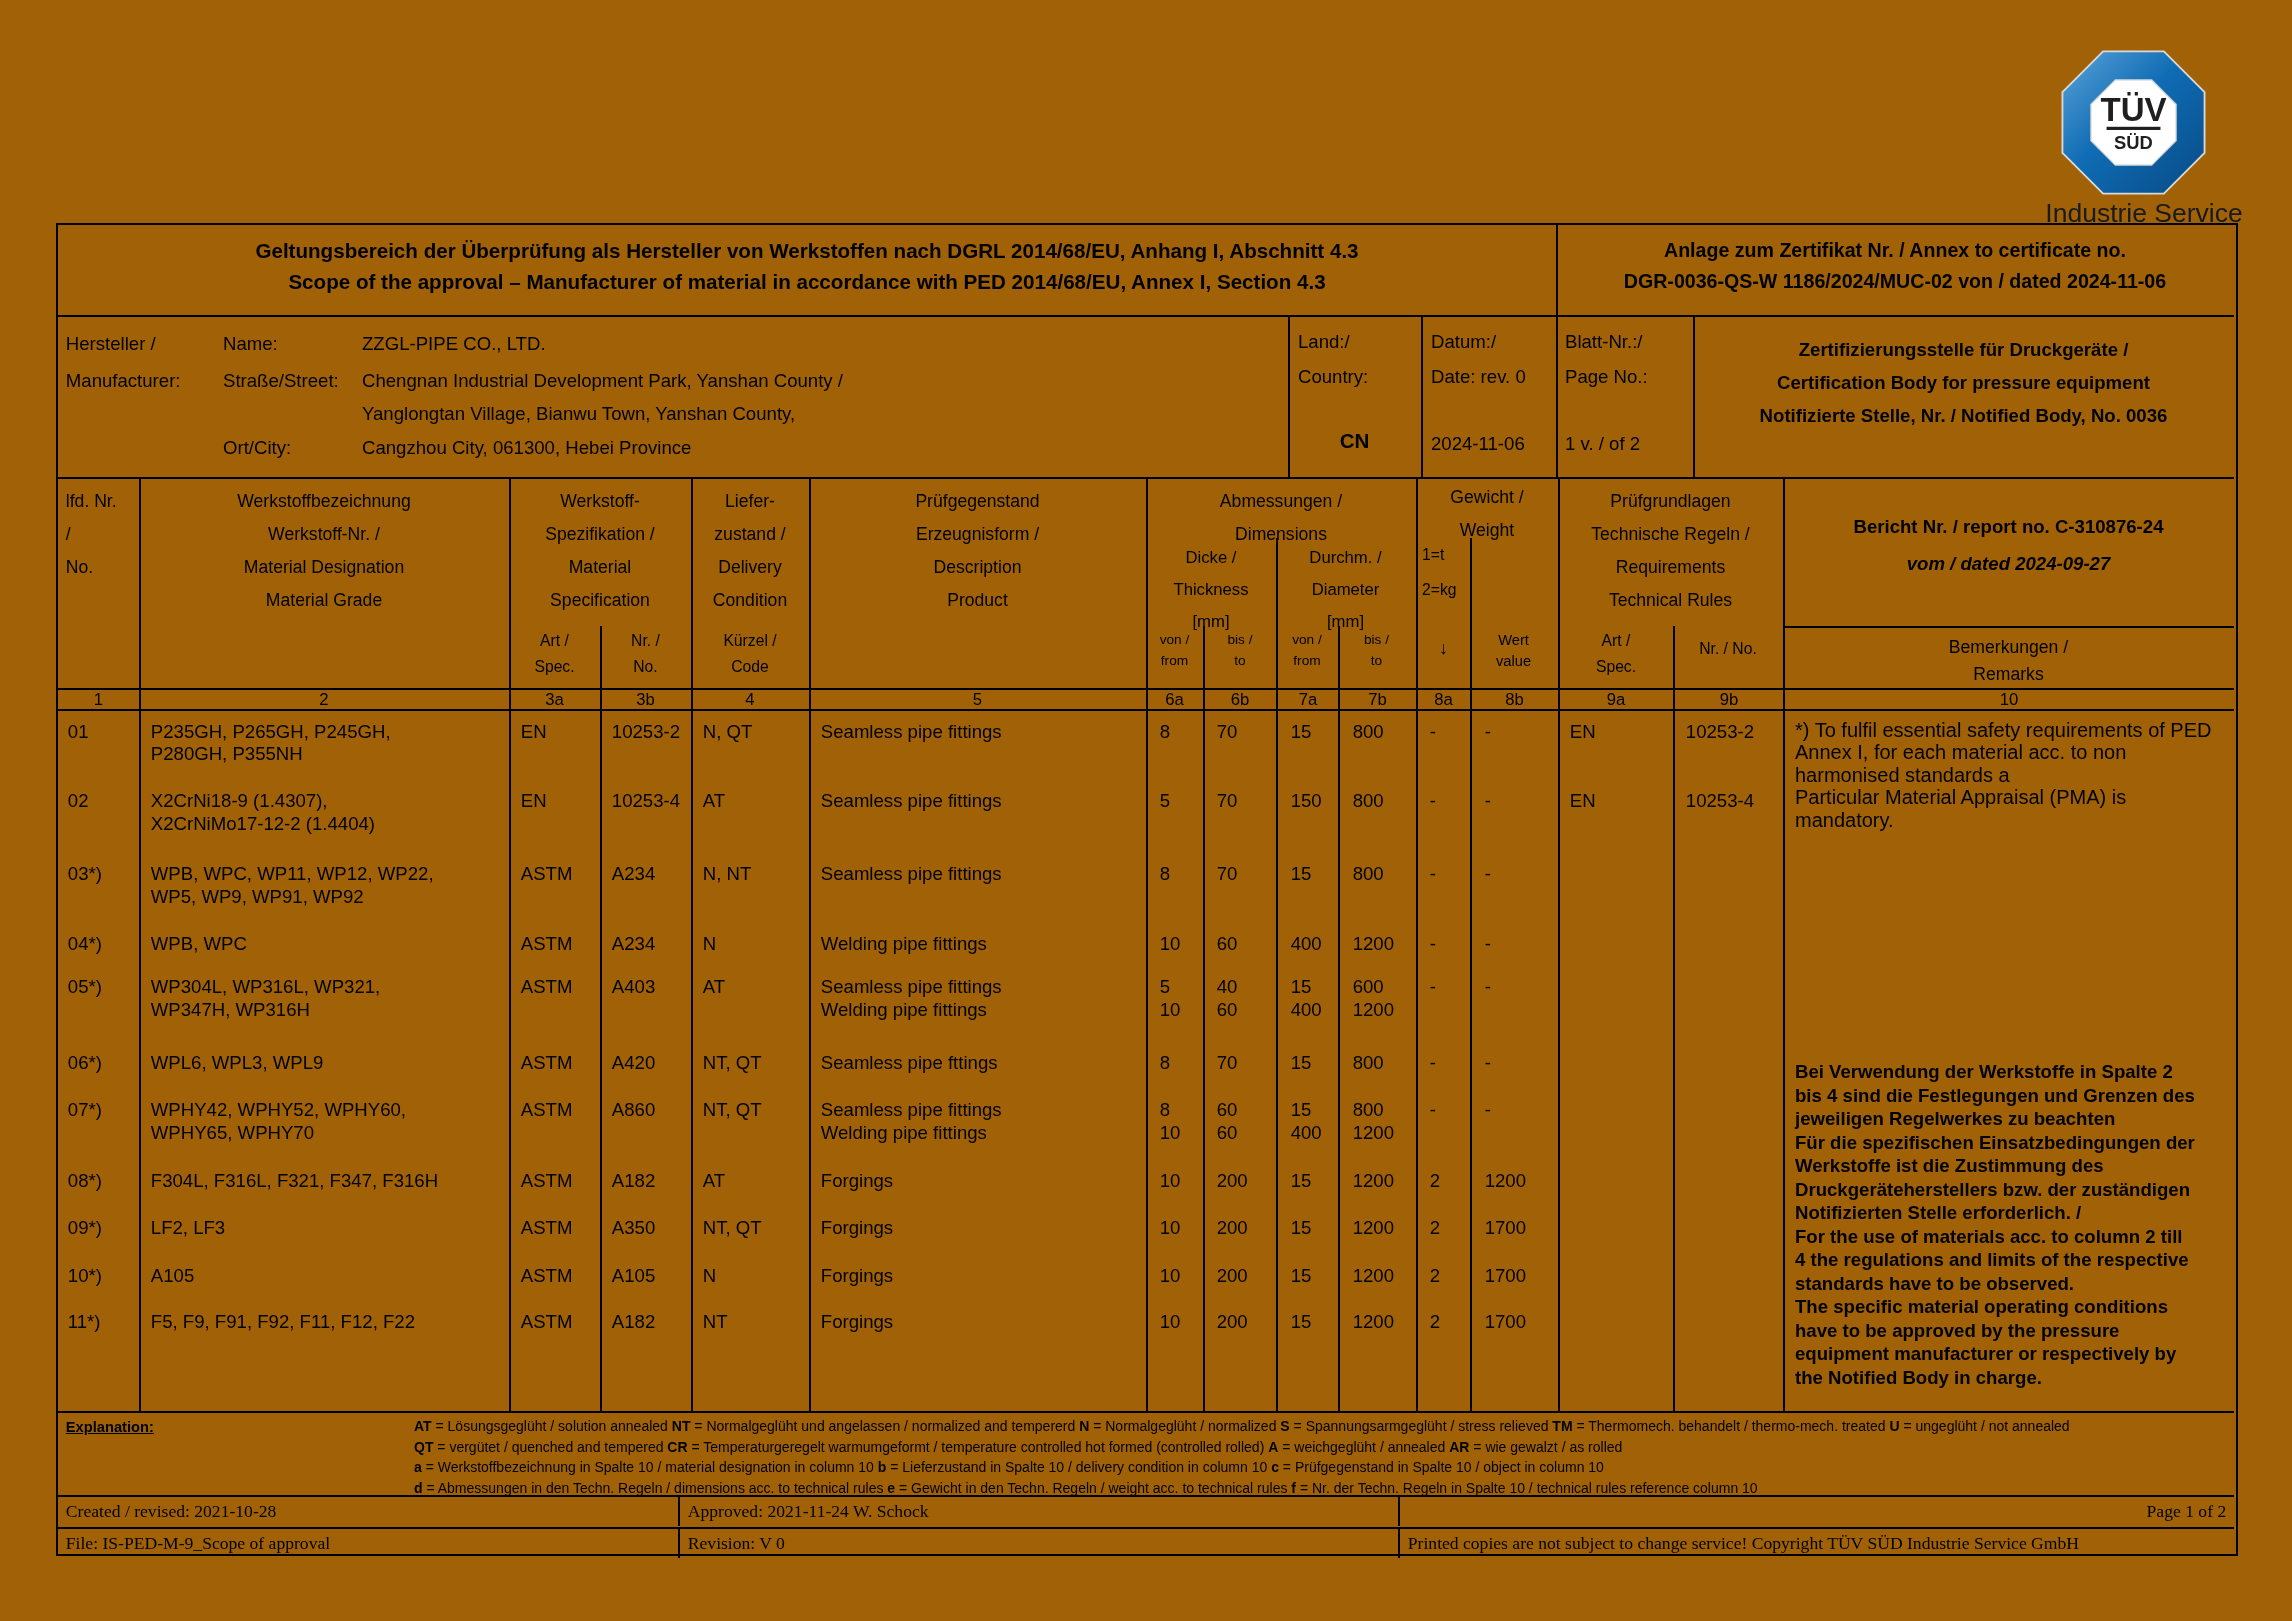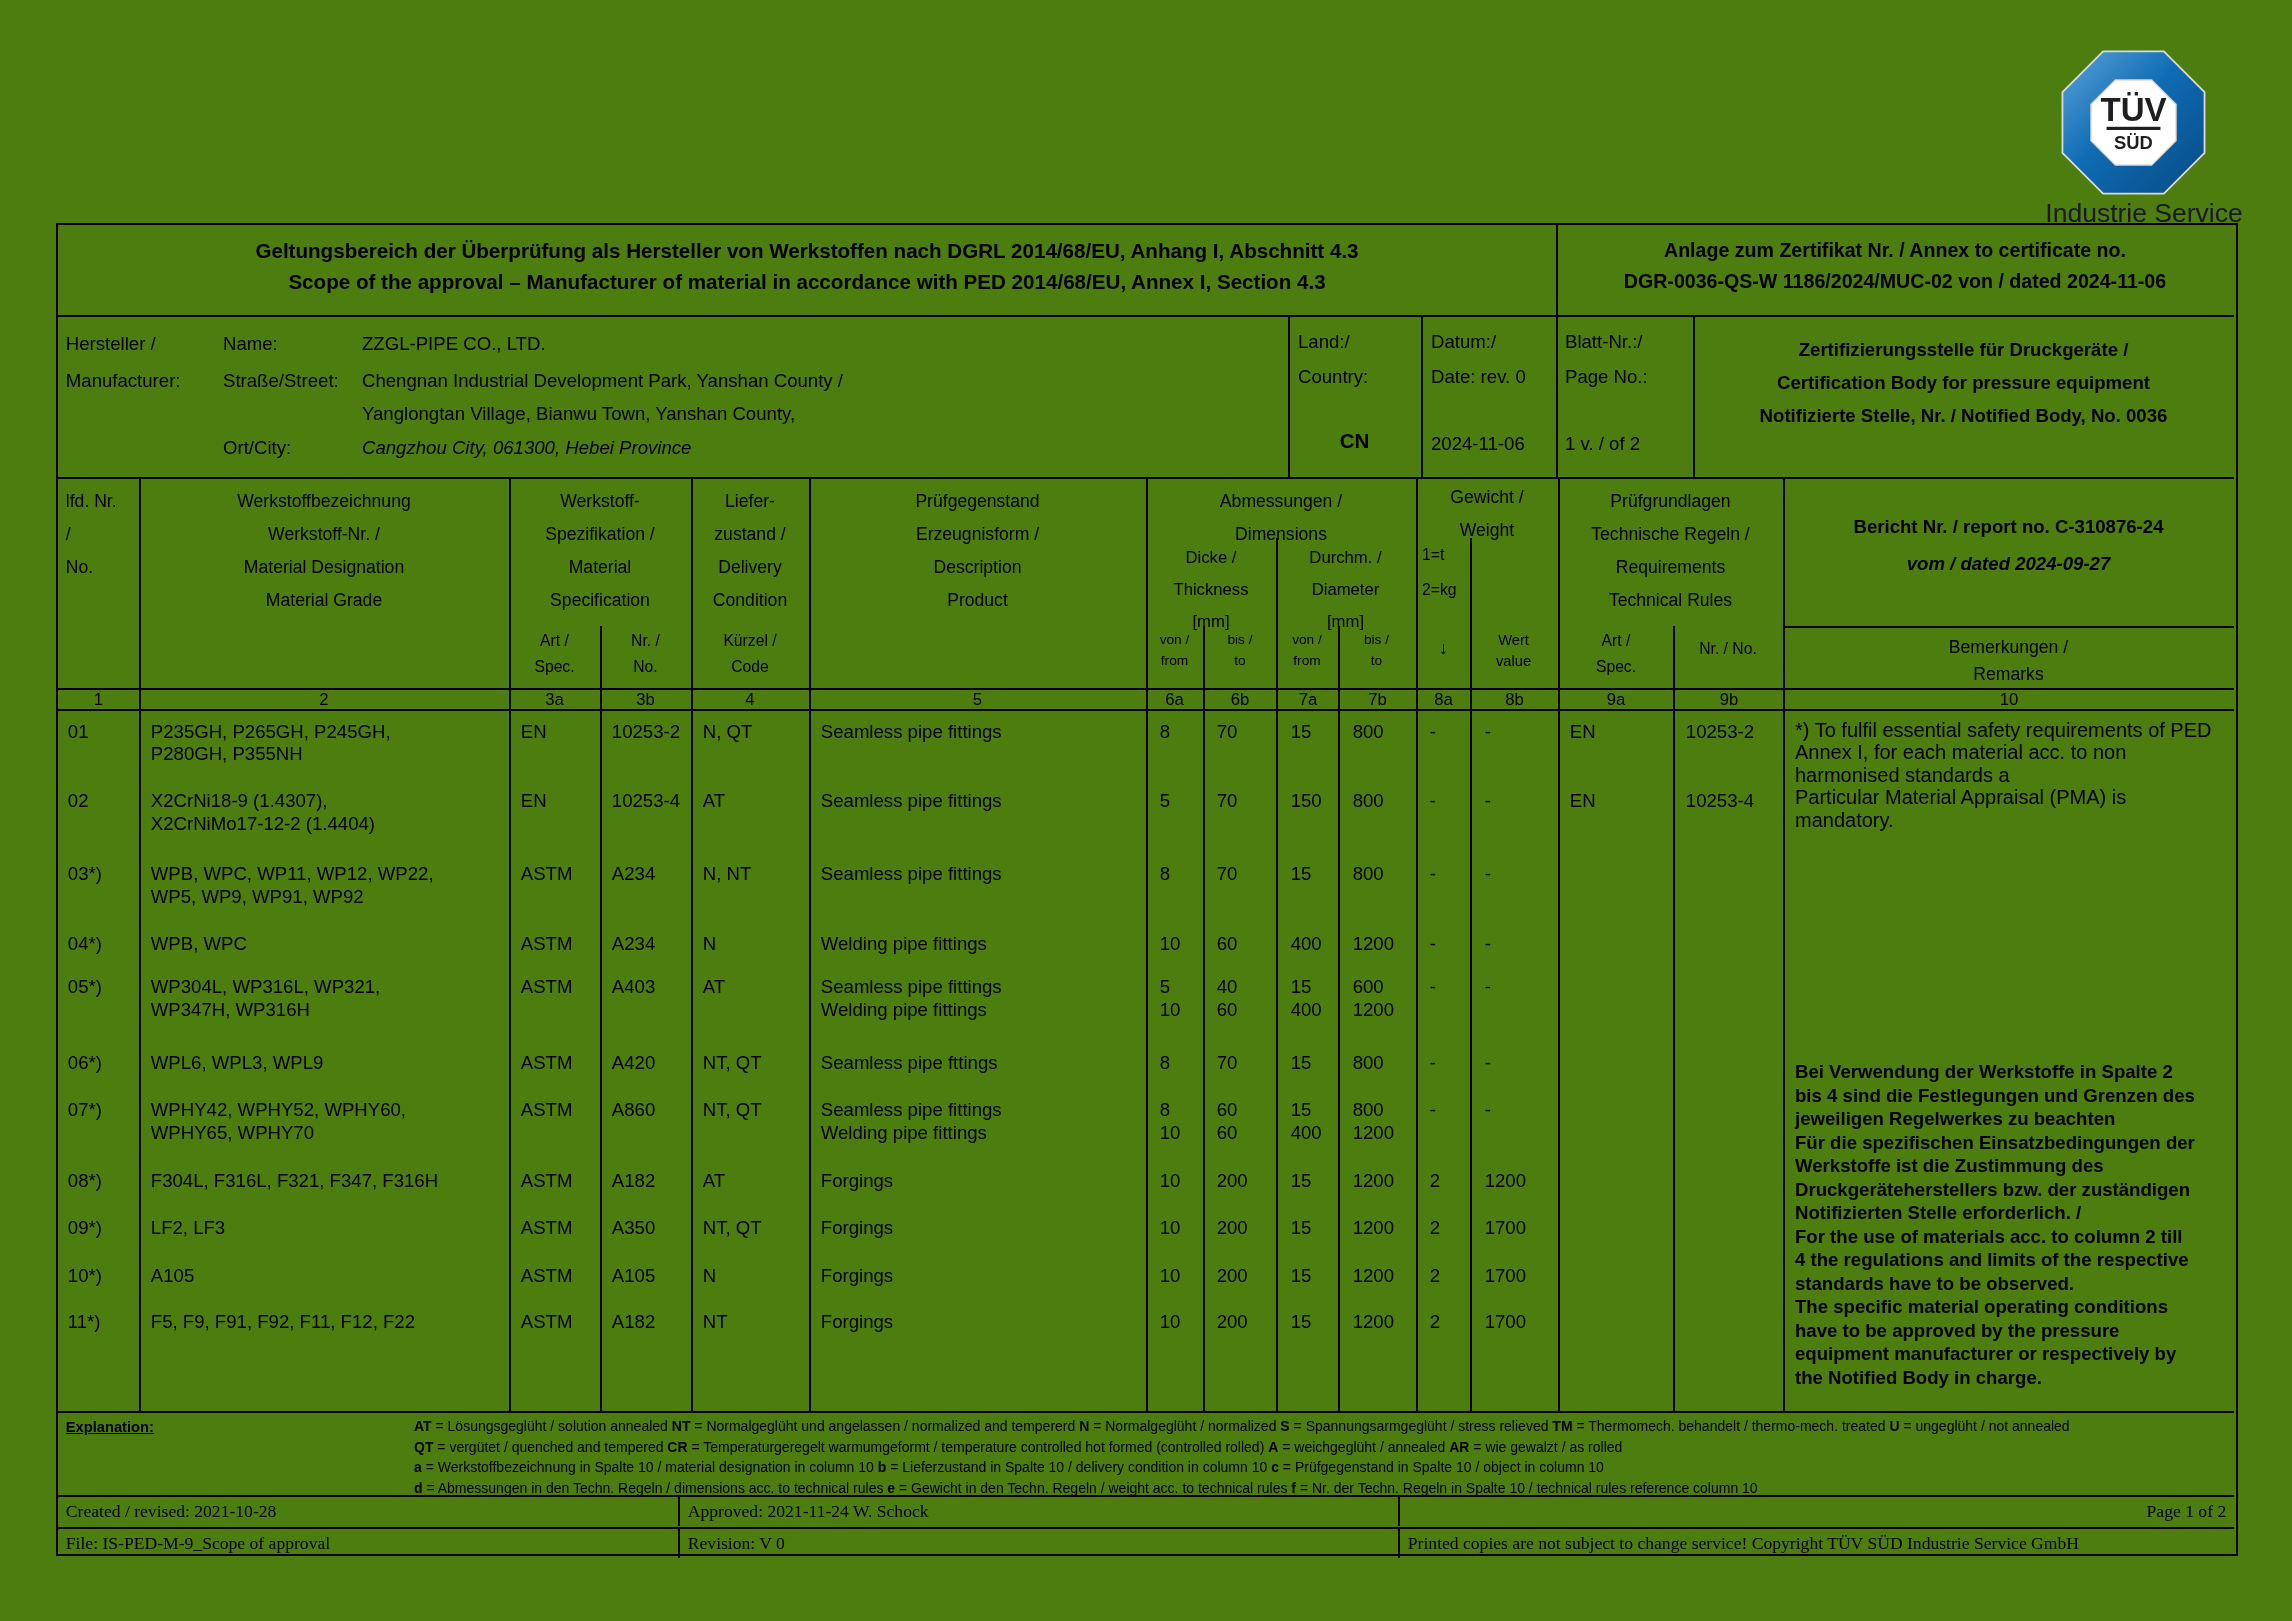--- a/index.html
+++ b/index.html
@@ -1,16 +1,16 @@
 <!DOCTYPE html>
 <html><head>
 <meta charset="utf-8">
 <style>
   html,body{margin:0;padding:0;background:#fff;}
-  .page{position:relative;width:2293px;height:1621px;background:#4d7c0f;overflow:hidden;
+  .page{position:relative;width:2293px;height:1621px;background:#a16207;overflow:hidden;
         font-family:"Liberation Sans",sans-serif;color:#000;}
   .abs{position:absolute;}
   .pre{white-space:pre-line;}
   .ctr{text-align:center;}
   .b{font-weight:bold;}
   
   .frame{position:absolute;left:56px;top:223px;width:2182px;height:1333px;border:2.9px solid #000;box-sizing:border-box;}
   .sec{position:absolute;left:0;width:2176px;box-sizing:border-box;}
   .vdiv{position:absolute;top:0;bottom:0;width:2px;background:#000;}
   .hline{position:absolute;height:2px;background:#000;}
@@ -96,21 +96,21 @@
 
     <div class="sec mfr">
       <span class="mlabel" style="left:7.8px;top:15.7px;">Hersteller /</span>
       <span class="mlabel" style="left:7.8px;top:53px;">Manufacturer:</span>
       <span class="mlabel" style="left:165px;top:15.7px;">Name:</span>
       <span class="mlabel" style="left:165px;top:53px;">Straße/Street:</span>
       <span class="mlabel" style="left:165px;top:120px;">Ort/City:</span>
       <span class="mval" style="left:304px;top:15.7px;">ZZGL-PIPE CO., LTD.</span>
       <span class="mval" style="left:304px;top:53px;">Chengnan Industrial Development Park, Yanshan County /</span>
       <span class="mval" style="left:304px;top:86px;">Yanglongtan Village, Bianwu Town, Yanshan County,</span>
-      <span class="mval" style="left:304px;top:120px;font-style:italic;">Cangzhou City, 061300, Hebei Province</span>
+      <span class="mval" style="left:304px;top:120px;">Cangzhou City, 061300, Hebei Province</span>
 
       <div class="vdiv" style="left:1230px;"></div>
       <span class="mlabel" style="left:1240px;top:13.7px;">Land:/</span>
       <span class="mlabel" style="left:1240px;top:49px;">Country:</span>
       <span class="mval b ctr" style="left:1230px;top:112px;width:133px;font-size:20.6px;">CN</span>
 
       <div class="vdiv" style="left:1363px;"></div>
       <span class="mlabel" style="left:1373px;top:13.7px;">Datum:/</span>
       <span class="mlabel" style="left:1373px;top:49px;">Date: rev. 0</span>
       <span class="mval" style="left:1373px;top:116px;">2024-11-06</span>

